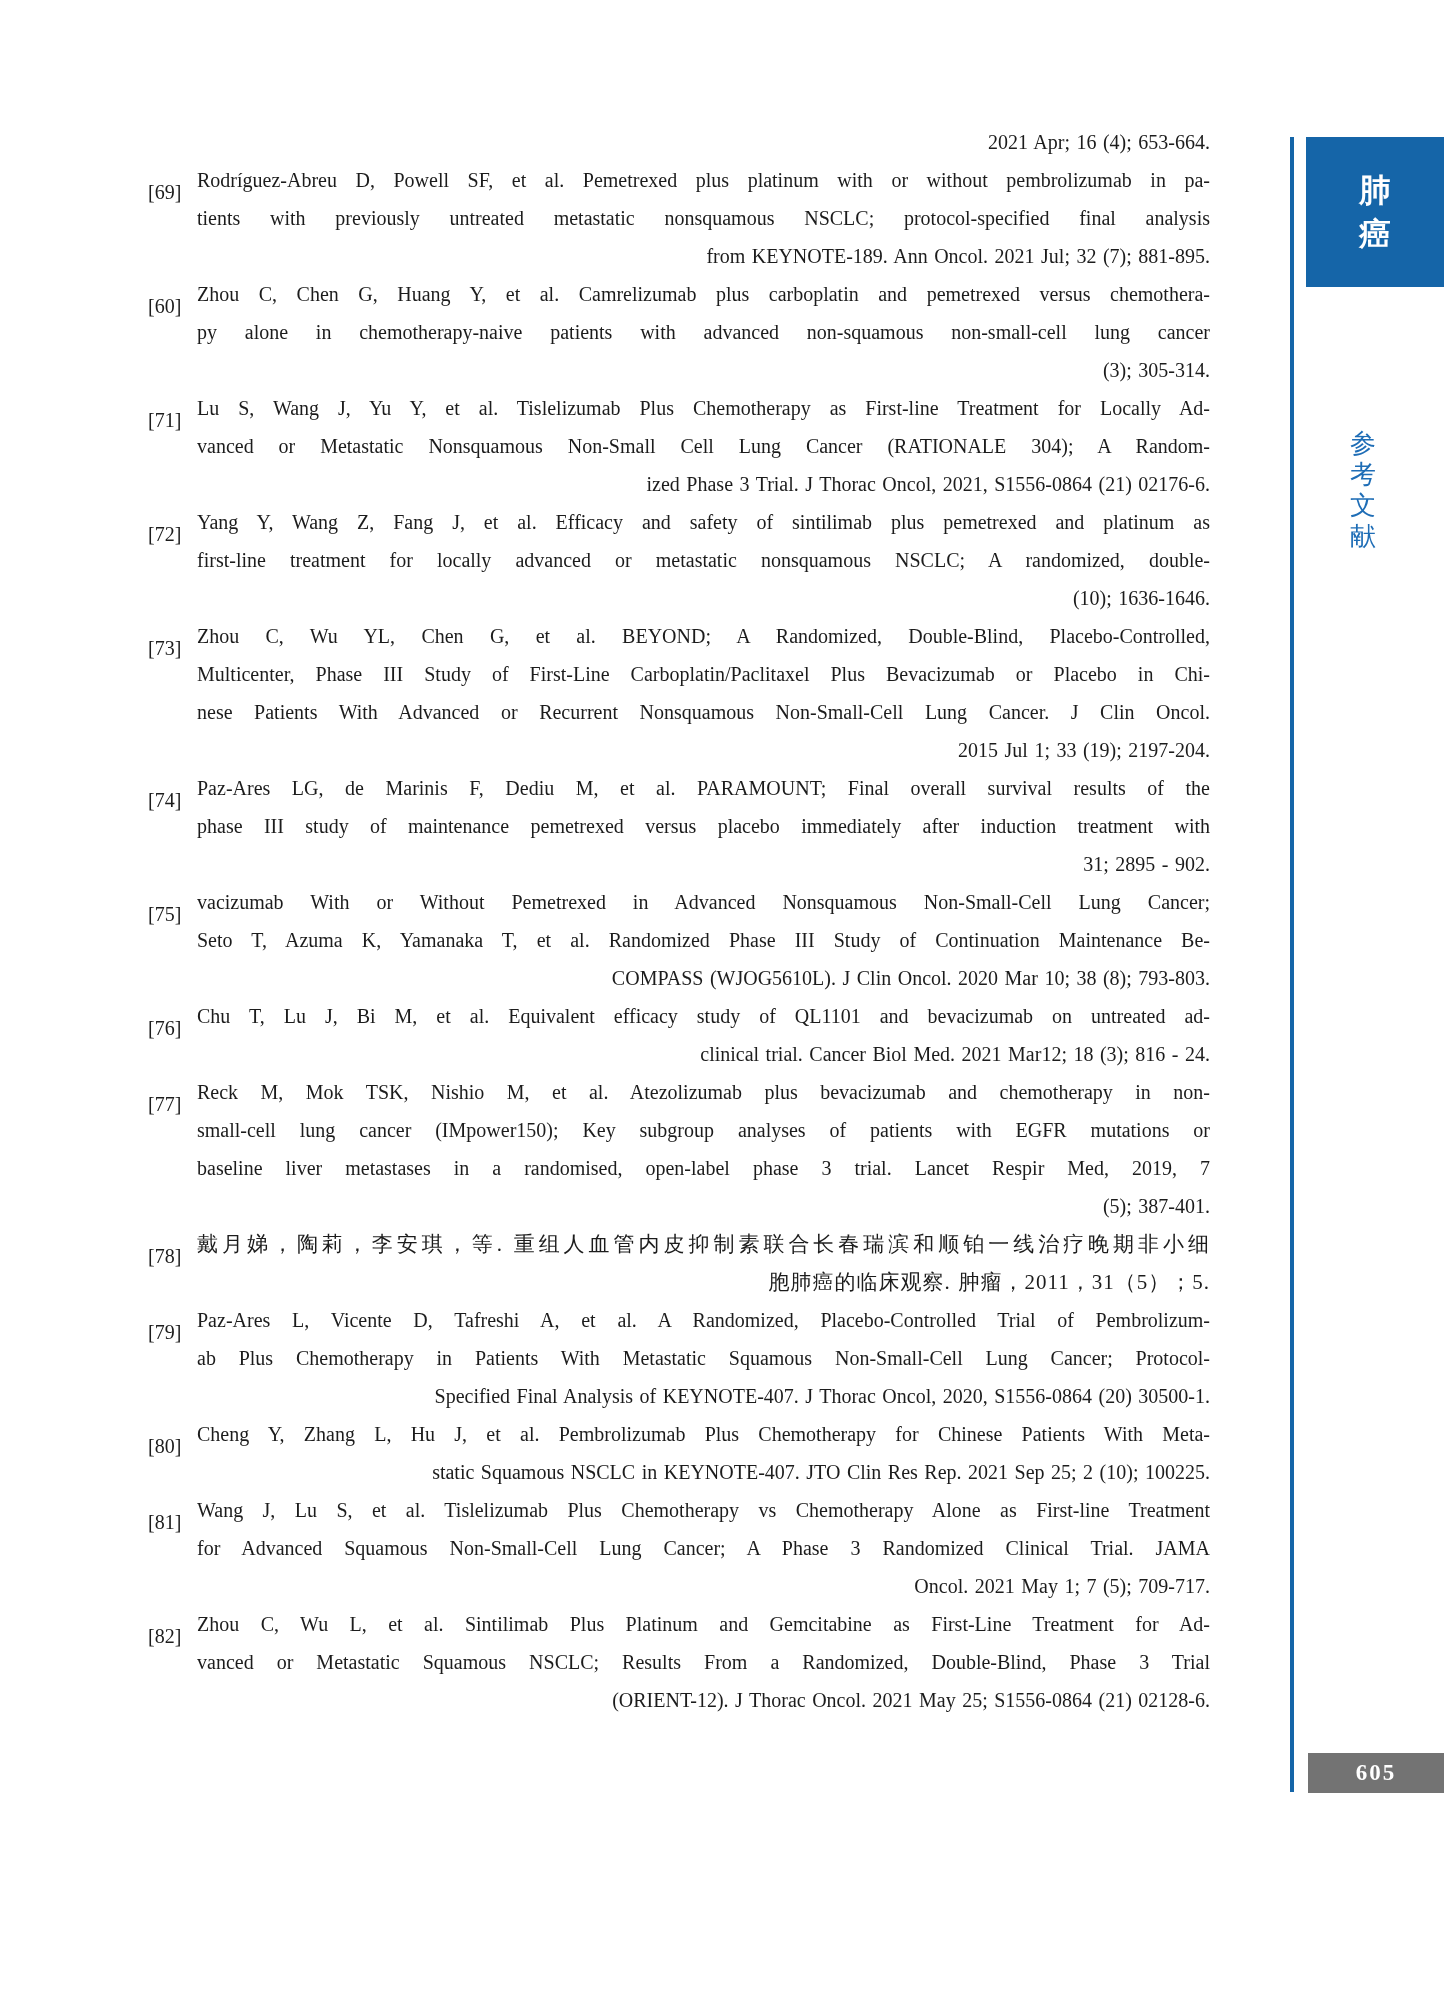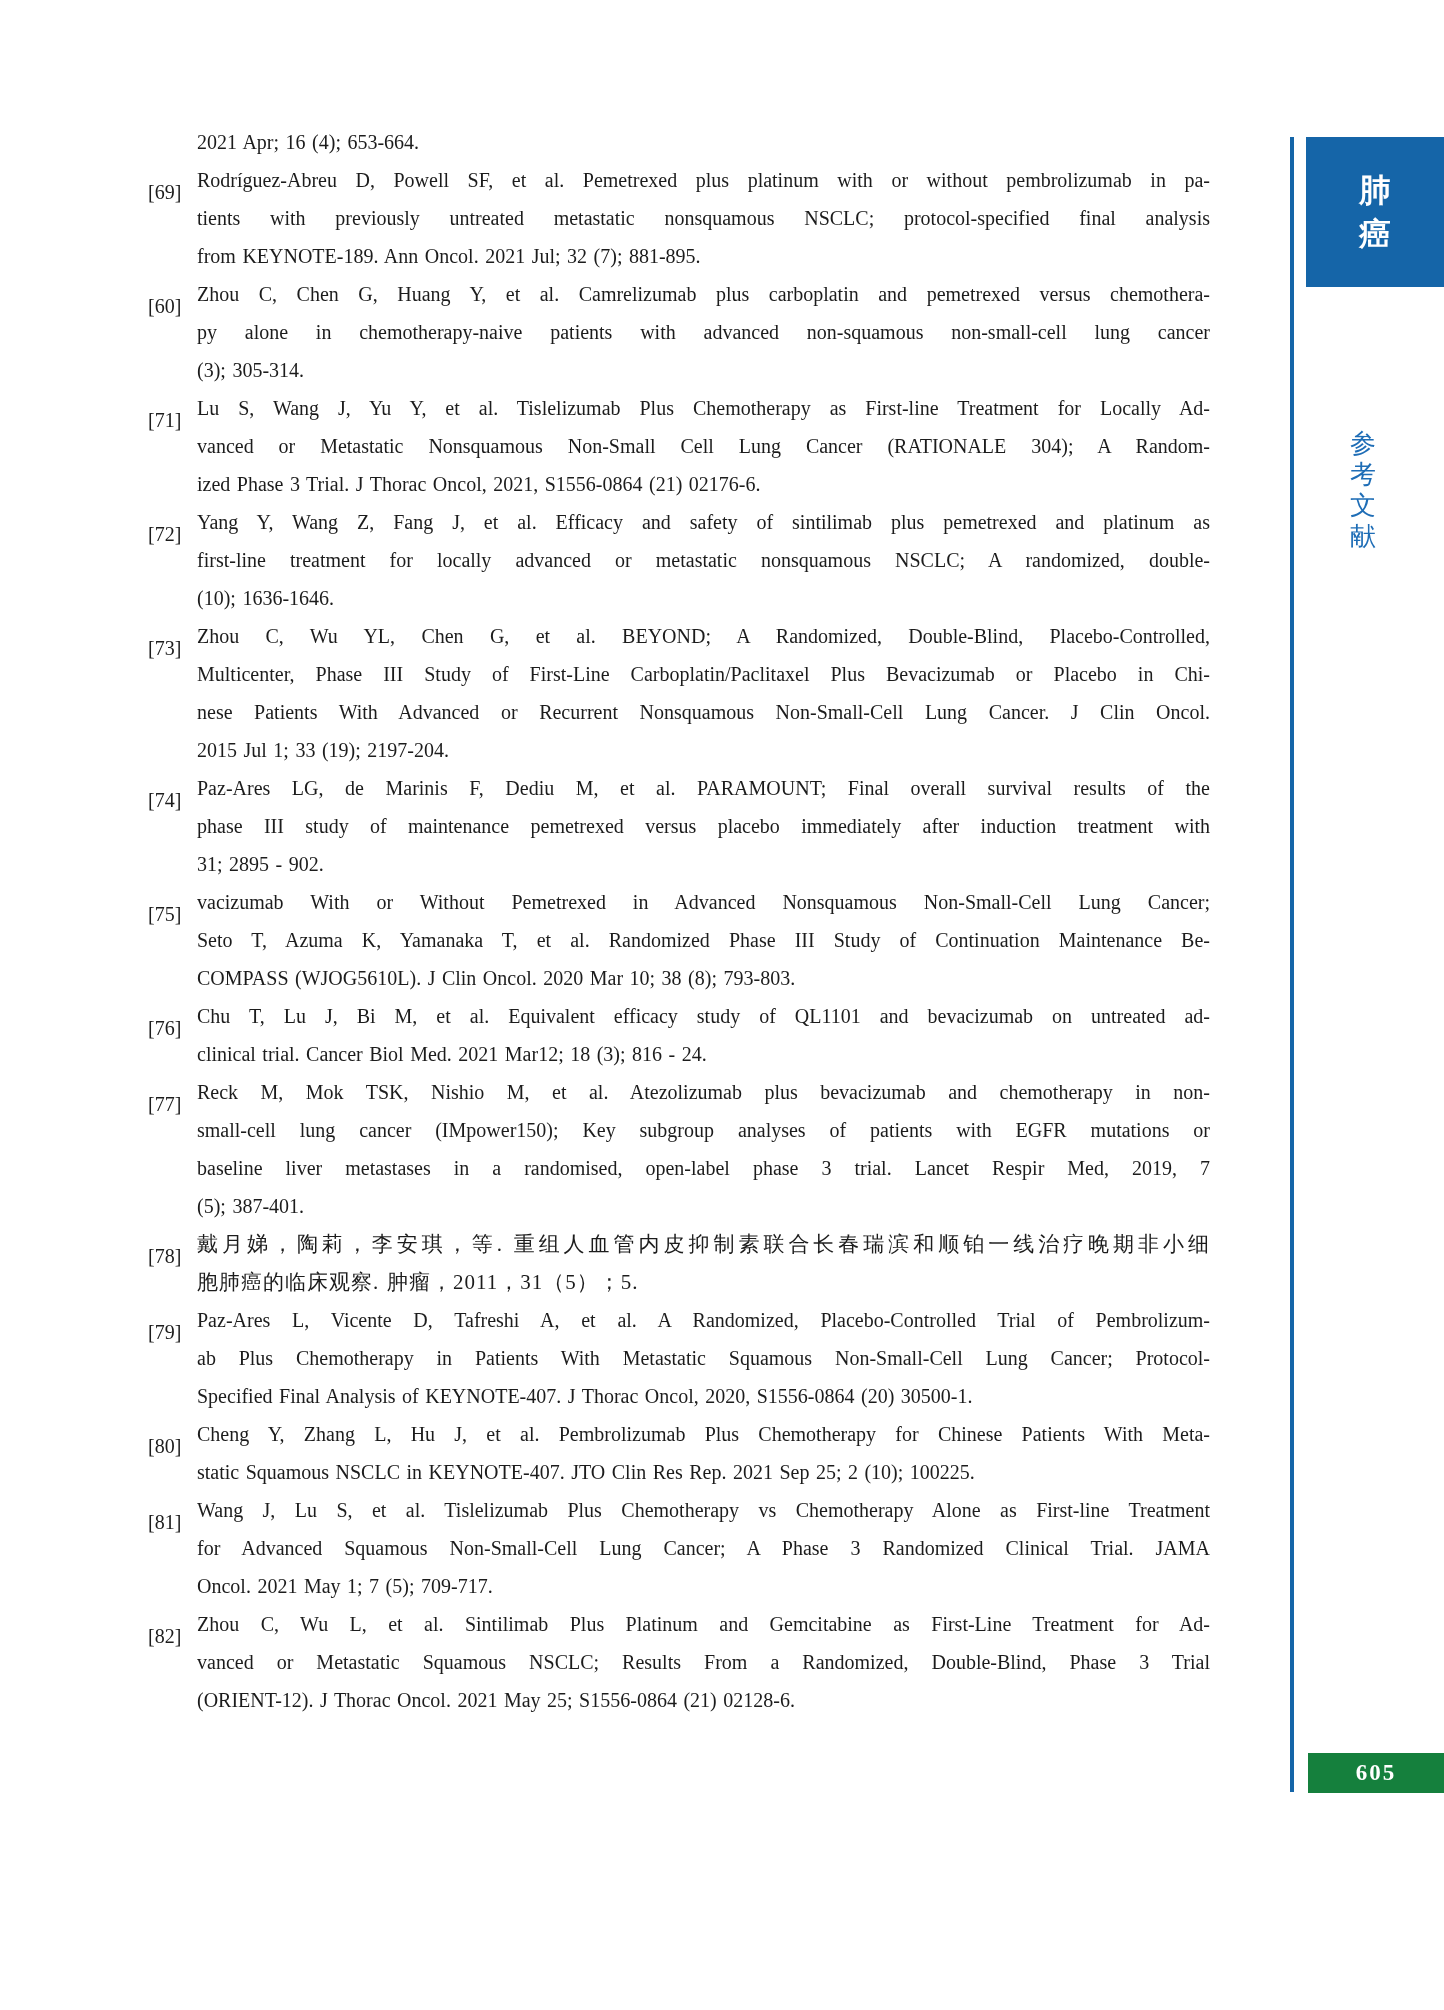--- a/index.html
+++ b/index.html
@@ -24,21 +24,21 @@
   .ref { position:relative; padding-left:49px; }
   .ref-label { position:absolute; left:0; top:12px; height:38px; }
   .rline {
     display:block;
     height:38px;
     overflow:hidden;
     text-align:justify;
   }
   
   .rline::after { content:""; display:inline-block; width:100%; height:0; }
-  .rline.last { text-align:left; }
+  .rline.last { text-align:right; }
   .rline.last::after { content:none; }
   .rline.cjk { font-size:21px; letter-spacing:1px; }
 
   
   .side-rule {
     position:absolute;
     left:1290px; top:137px;
     width:4px; height:1655px;
     background:#1565a8;
   }
@@ -61,21 +61,21 @@
     width:58px;
     text-align:center;
     color:#1e6db6;
     font-size:26px;
   }
   .section-title .vchar { display:block; line-height:31px; }
   .page-badge {
     position:absolute;
     left:1308px; top:1753px;
     width:136px; height:40px;
-    background:#15803d;
+    background:#737373;
     color:#ffffff;
     font-weight:bold;
     font-size:23px;
     letter-spacing:2px;
     display:flex; align-items:center; justify-content:center;
   }
 </style>
 </head>
 <body>
 

